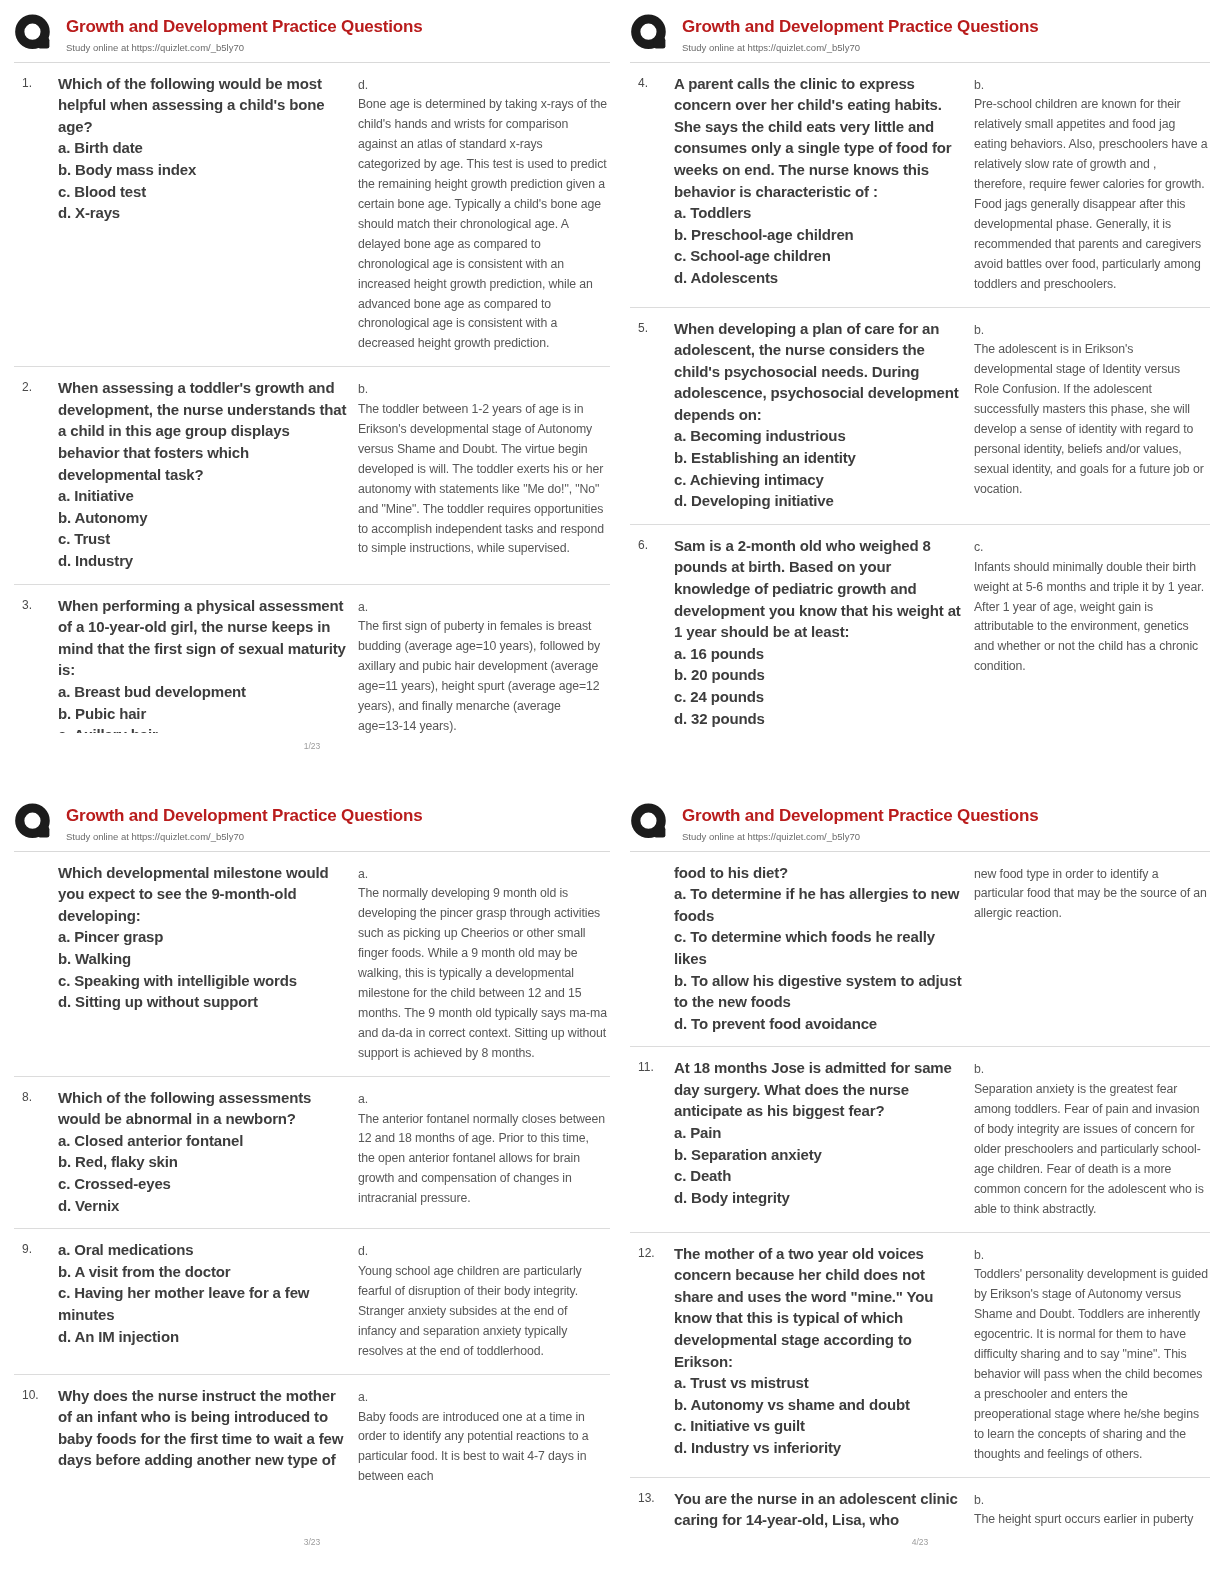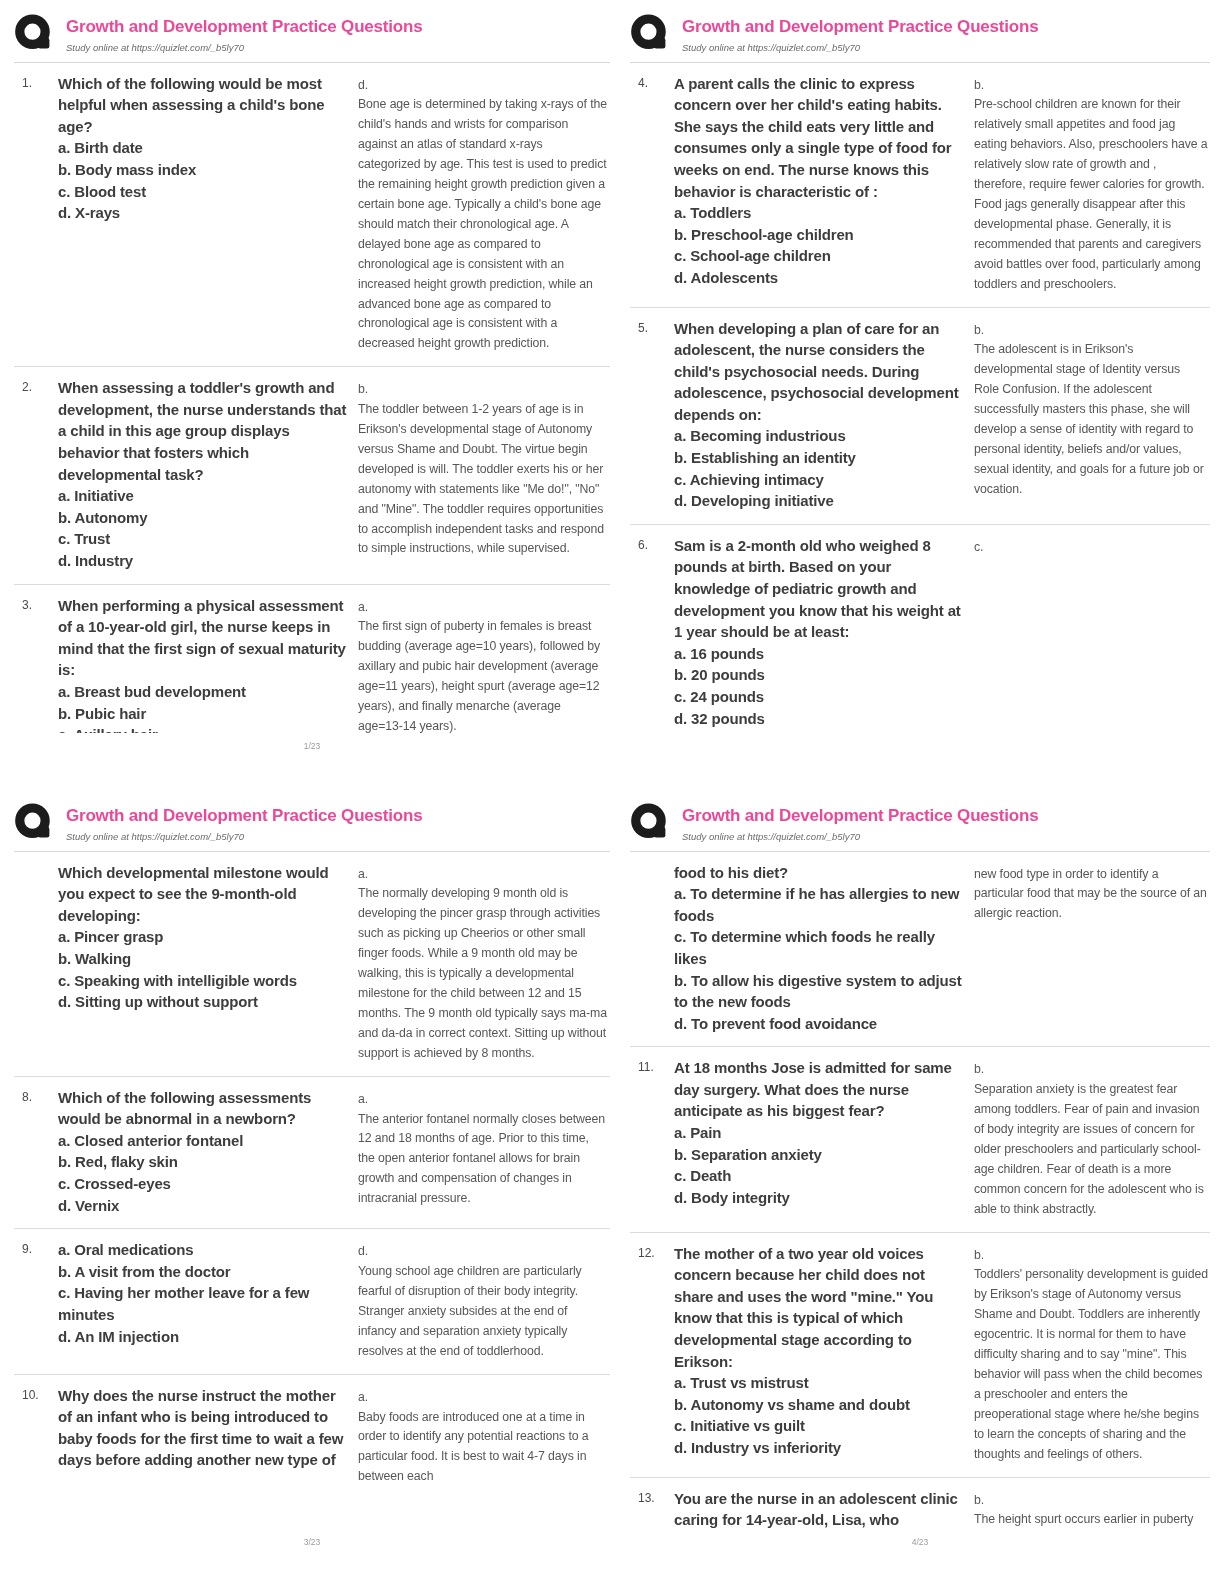--- a/index.html
+++ b/index.html
@@ -18,25 +18,25 @@
   .page{display:flex;flex-direction:column;min-height:0;}
   .page-header{
     display:flex;align-items:flex-start;gap:12px;
     padding-bottom:7px;border-bottom:1px solid #d9d9d9;
   }
   .logo{width:40px;height:40px;flex:0 0 auto;display:block;}
   .logo svg{display:block;}
   .head-text{display:block;padding-top:3px;}
   .title{
     margin:0;font-size:17px;line-height:1.15;font-weight:700;
-    color:#ec4899;letter-spacing:-0.2px;
+    color:#b91c1c;letter-spacing:-0.2px;
   }
   .subtitle{
     display:inline-block;margin-top:3px;font-size:9.5px;
-    color:#6b6b6b;font-weight:400;letter-spacing:0;font-style:italic;
+    color:#6b6b6b;font-weight:400;letter-spacing:0;
   }
   .items{flex:1 1 auto;min-height:0;overflow:hidden;}
   .item{
     display:grid;
     grid-template-columns:28px 292px 1fr;
     column-gap:8px;
     padding:10px 2px 12px 8px;
   }
   .item + .item{border-top:1px solid #dcdcdc;}
   .num{
@@ -172,20 +172,21 @@
     <span class="num">6.</span>
     <span class="question">
       <span class="stem">Sam is a 2-month old who weighed 8 pounds at birth. Based on your knowledge of pediatric growth and development you know that his weight at 1 year should be at least:</span>
     <span class="option">a. 16 pounds</span>
             <span class="option">b. 20 pounds</span>
             <span class="option">c. 24 pounds</span>
             <span class="option">d. 32 pounds</span>
           </span>
     <span class="answer">
       <span class="ans-letter">c.</span>
+      <span class="ans-body">Infants should minimally double their birth weight at 5-6 months and triple it by 1 year. After 1 year of age, weight gain is attributable to the environment, genetics and whether or not the child has a chronic condition.</span>
     </span>
   </article>
 
 </div>
   </section>
 
   <section class="page">
     <header class="page-header">
       <span class="logo">
         <svg viewBox="0 0 52 52" width="40" height="40" aria-hidden="true">

